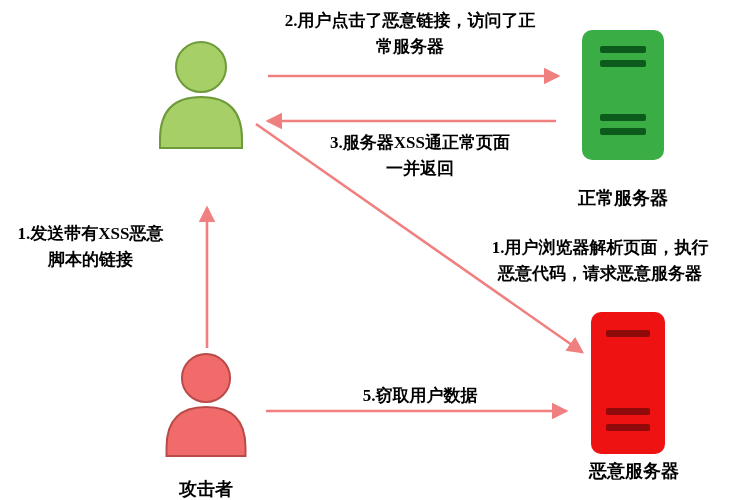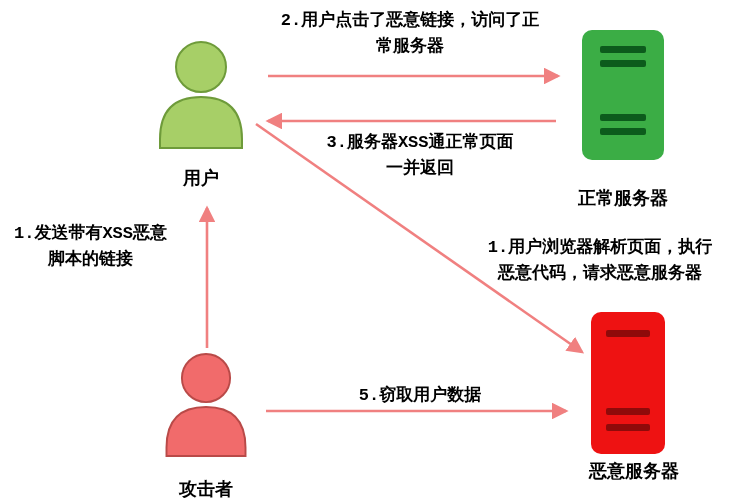--- a/index.html
+++ b/index.html
@@ -24,21 +24,20 @@
   .srv-red { fill: var(--malicious-server-fill); }
   .srv-red-stripe { fill: var(--malicious-server-stripe); }
 
   .step-label {
     position: absolute;
     font-weight: bold;
     font-size: 17px;
     text-align: center;
     line-height: 1.5;
     white-space: nowrap;
-    font-family: Liberation Mono, monospace;
   }
   .node-label {
     position: absolute;
     font-weight: bold;
     font-size: 18px;
     text-align: center;
     white-space: nowrap;
   }
 </style>
 </head>
@@ -56,21 +55,20 @@
     <line class="arrow-line" x1="556" y1="121" x2="268" y2="121" marker-end="url(#ah)"></line>
     <line class="arrow-line" x1="207" y1="348" x2="207" y2="208" marker-end="url(#ah)"></line>
     <line class="arrow-line" x1="256" y1="124" x2="582" y2="352" marker-end="url(#ah)"></line>
     <line class="arrow-line" x1="266" y1="411" x2="566" y2="411" marker-end="url(#ah)"></line>
   </svg>
 
   <svg class="abs" style="left:156px; top:40px;" width="90" height="110" viewBox="0 0 90 110">
     <circle class="user-shape" cx="45" cy="27" r="25"></circle>
     <path class="user-shape" d="M4 108 L4 99 Q4 57 45 57 Q86 57 86 99 L86 108 Z"></path>
   </svg>
-  <div class="node-label" style="left:146px; top:166px; width:110px;">用户</div>
 
   <svg class="abs" style="left:580px; top:28px;" width="86" height="134" viewBox="0 0 86 134">
     <rect class="srv-green" x="2" y="2" width="82" height="130" rx="10"></rect>
     <rect class="srv-green-stripe" x="20" y="18" width="46" height="7" rx="2"></rect>
     <rect class="srv-green-stripe" x="20" y="32" width="46" height="7" rx="2"></rect>
     <rect class="srv-green-stripe" x="20" y="86" width="46" height="7" rx="2"></rect>
     <rect class="srv-green-stripe" x="20" y="100" width="46" height="7" rx="2"></rect>
   </svg>
   <div class="node-label" style="left:560px; top:186px; width:126px;">正常服务器</div>
 

